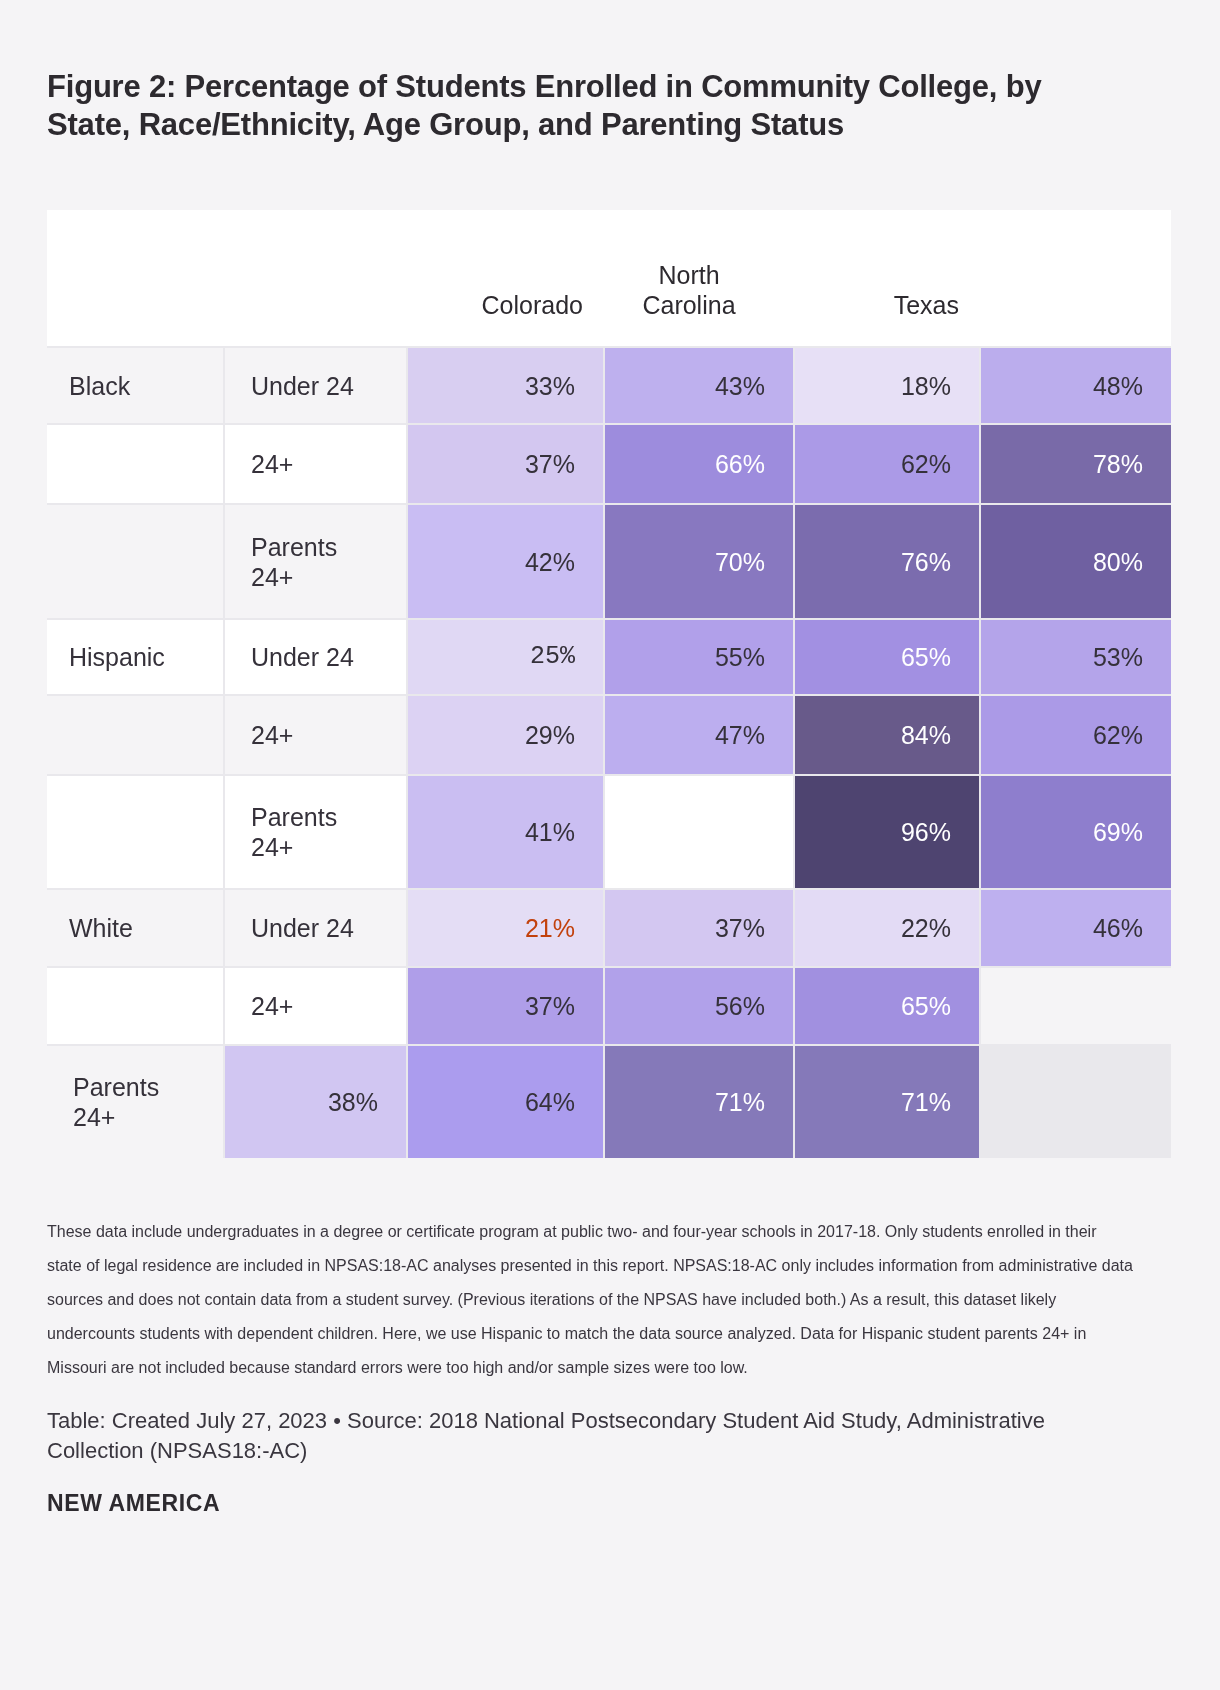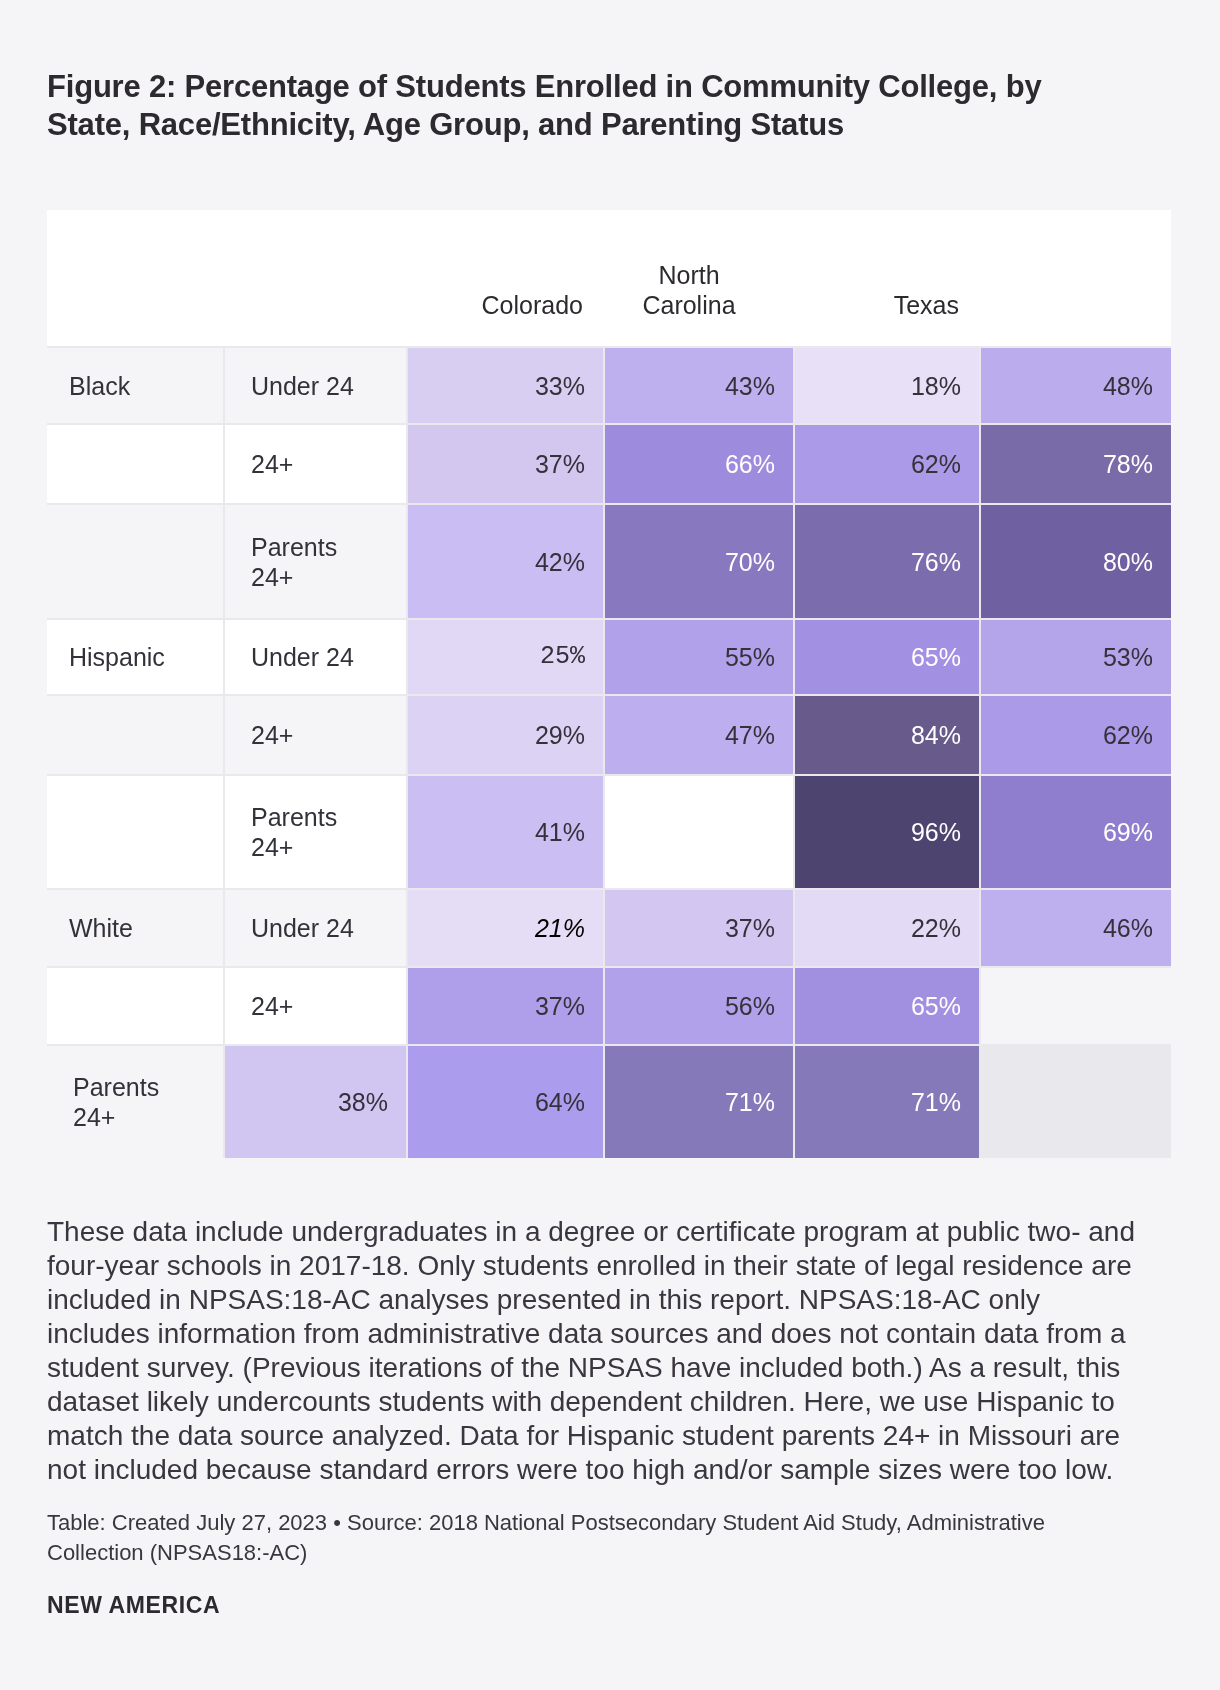--- a/index.html
+++ b/index.html
@@ -46,26 +46,26 @@
   .corner { padding:0; }
 
   .cell {
     display:flex; align-items:center;
     font-size:25px; line-height:30px;
     background:#ffffff;
   }
   .cell.shade { background:#f5f4f6; }
   .cell-race  { padding-left:22px; }
   .cell-group { padding-left:26px; white-space:pre-line; }
-  .cell-value { justify-content:flex-end; padding-right:18px; }
+  .cell-value { justify-content:flex-end; padding-right:28px; }
 
   
   .footnote {
     margin:57px 0 0 0; width:1088px;
-    font-size:28px; line-height:34px; color:#3a363f;
+    font-size:16px; line-height:34px; color:#3a363f;
   }
   .credit {
     margin:21px 0 0 0; width:1088px;
     font-size:22px; line-height:30px; color:#3a363f;
   }
   .logo {
     margin-top:24px;
     font-size:23px; font-weight:bold; letter-spacing:0.6px; color:#2d2a2f;
   }
 </style>
@@ -118,21 +118,21 @@
       <div class="cell cell-value" style="background: rgb(171, 154, 231); color: rgb(53, 49, 58);">62%</div>
       <div class="cell cell-race"></div>
       <div class="cell cell-group">Parents
 24+</div>
       <div class="cell cell-value" style="background: rgb(202, 190, 242); color: rgb(53, 49, 58);">41%</div>
       <div class="cell cell-value" style="background: rgb(255, 255, 255); color: rgb(53, 49, 58);"></div>
       <div class="cell cell-value" style="background: rgb(78, 68, 112); color: rgb(255, 255, 255);">96%</div>
       <div class="cell cell-value" style="background: rgb(142, 126, 205); color: rgb(255, 255, 255);">69%</div>
       <div class="cell cell-race shade">White</div>
       <div class="cell cell-group shade">Under 24</div>
-      <div class="cell cell-value" style="background: rgb(228, 221, 245); color: #000000; font-style: italic;">21%</div>
+      <div class="cell cell-value" style="background: rgb(228, 221, 245); color: #c2410c;">21%</div>
       <div class="cell cell-value" style="background: rgb(211, 199, 241); color: rgb(53, 49, 58);">37%</div>
       <div class="cell cell-value" style="background: rgb(227, 219, 245); color: rgb(53, 49, 58);">22%</div>
       <div class="cell cell-value" style="background: rgb(190, 176, 239); color: rgb(53, 49, 58);">46%</div>
       <div class="cell cell-race"></div>
       <div class="cell cell-group">24+</div>
       <div class="cell cell-value" style="background: rgb(175, 158, 233); color: rgb(53, 49, 58);">37%</div>
       <div class="cell cell-value" style="background: rgb(177, 161, 234); color: rgb(53, 49, 58);">56%</div>
       <div class="cell cell-value" style="background: rgb(161, 144, 224); color: rgb(255, 255, 255);">65%</div>
       <div class="cell cell-race shade"></div>
       <div class="cell cell-group shade">Parents

